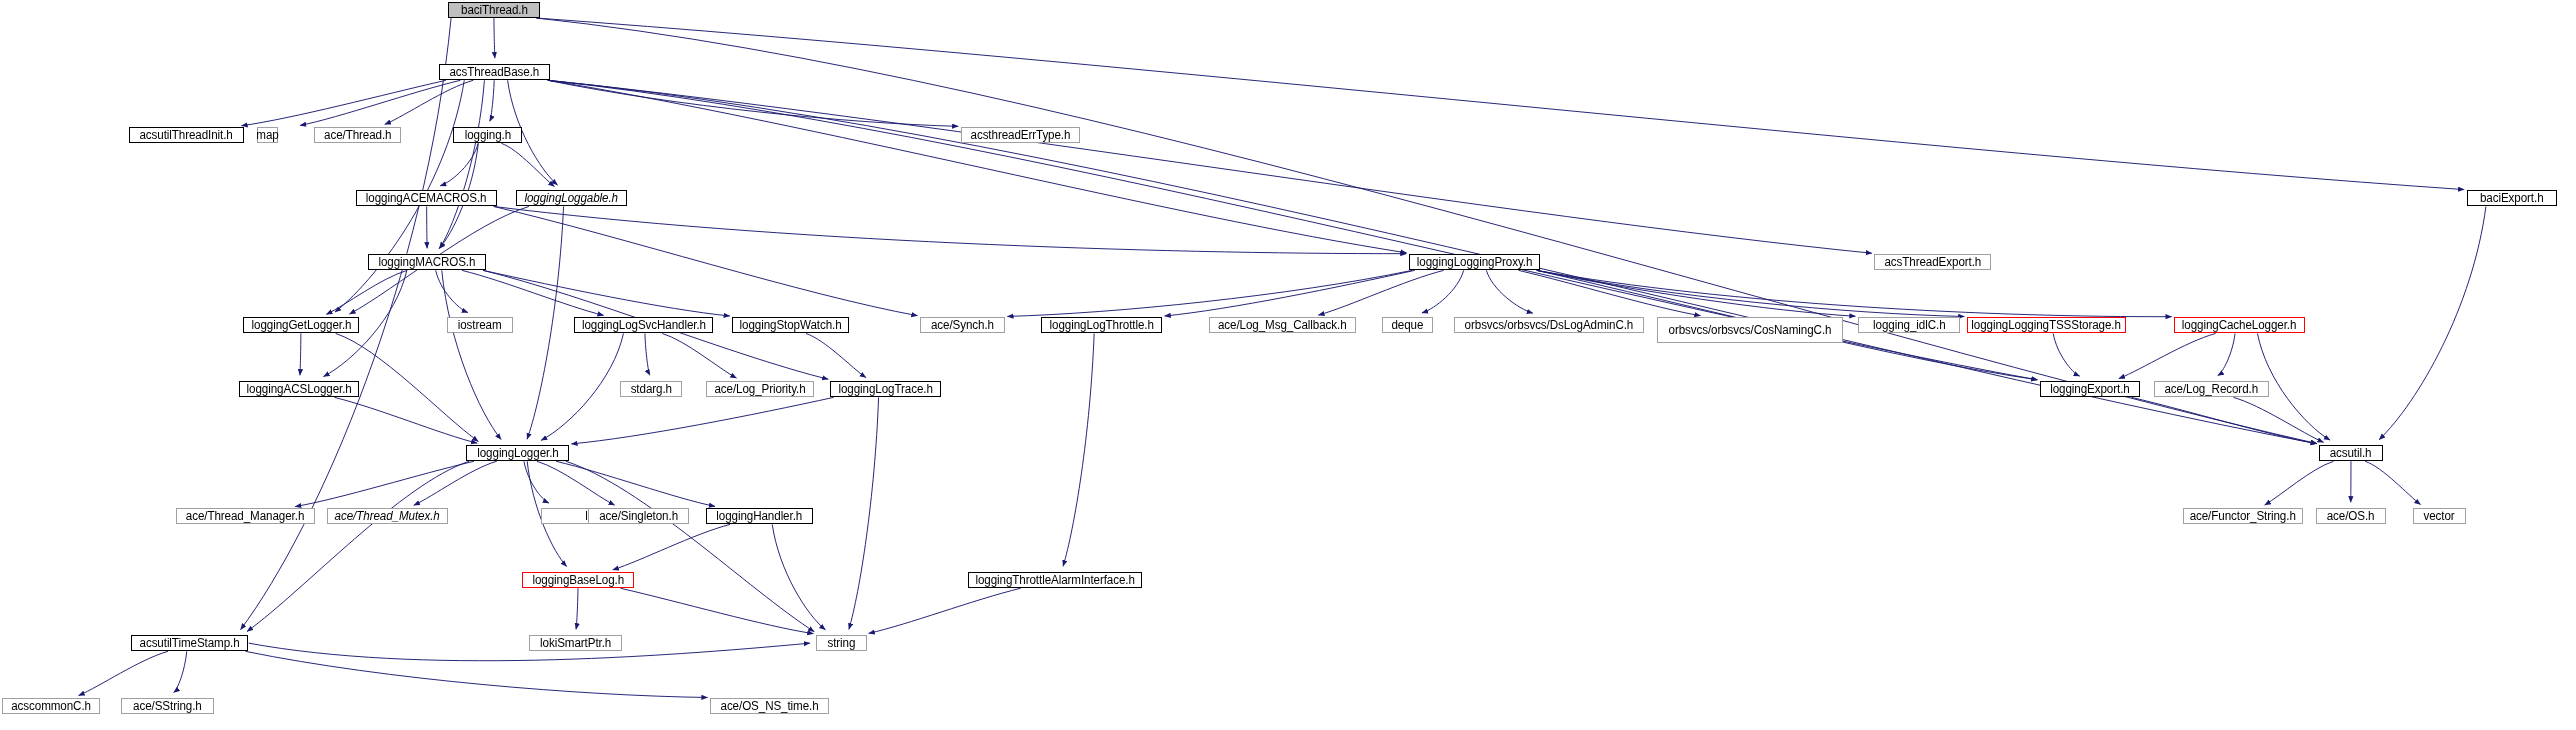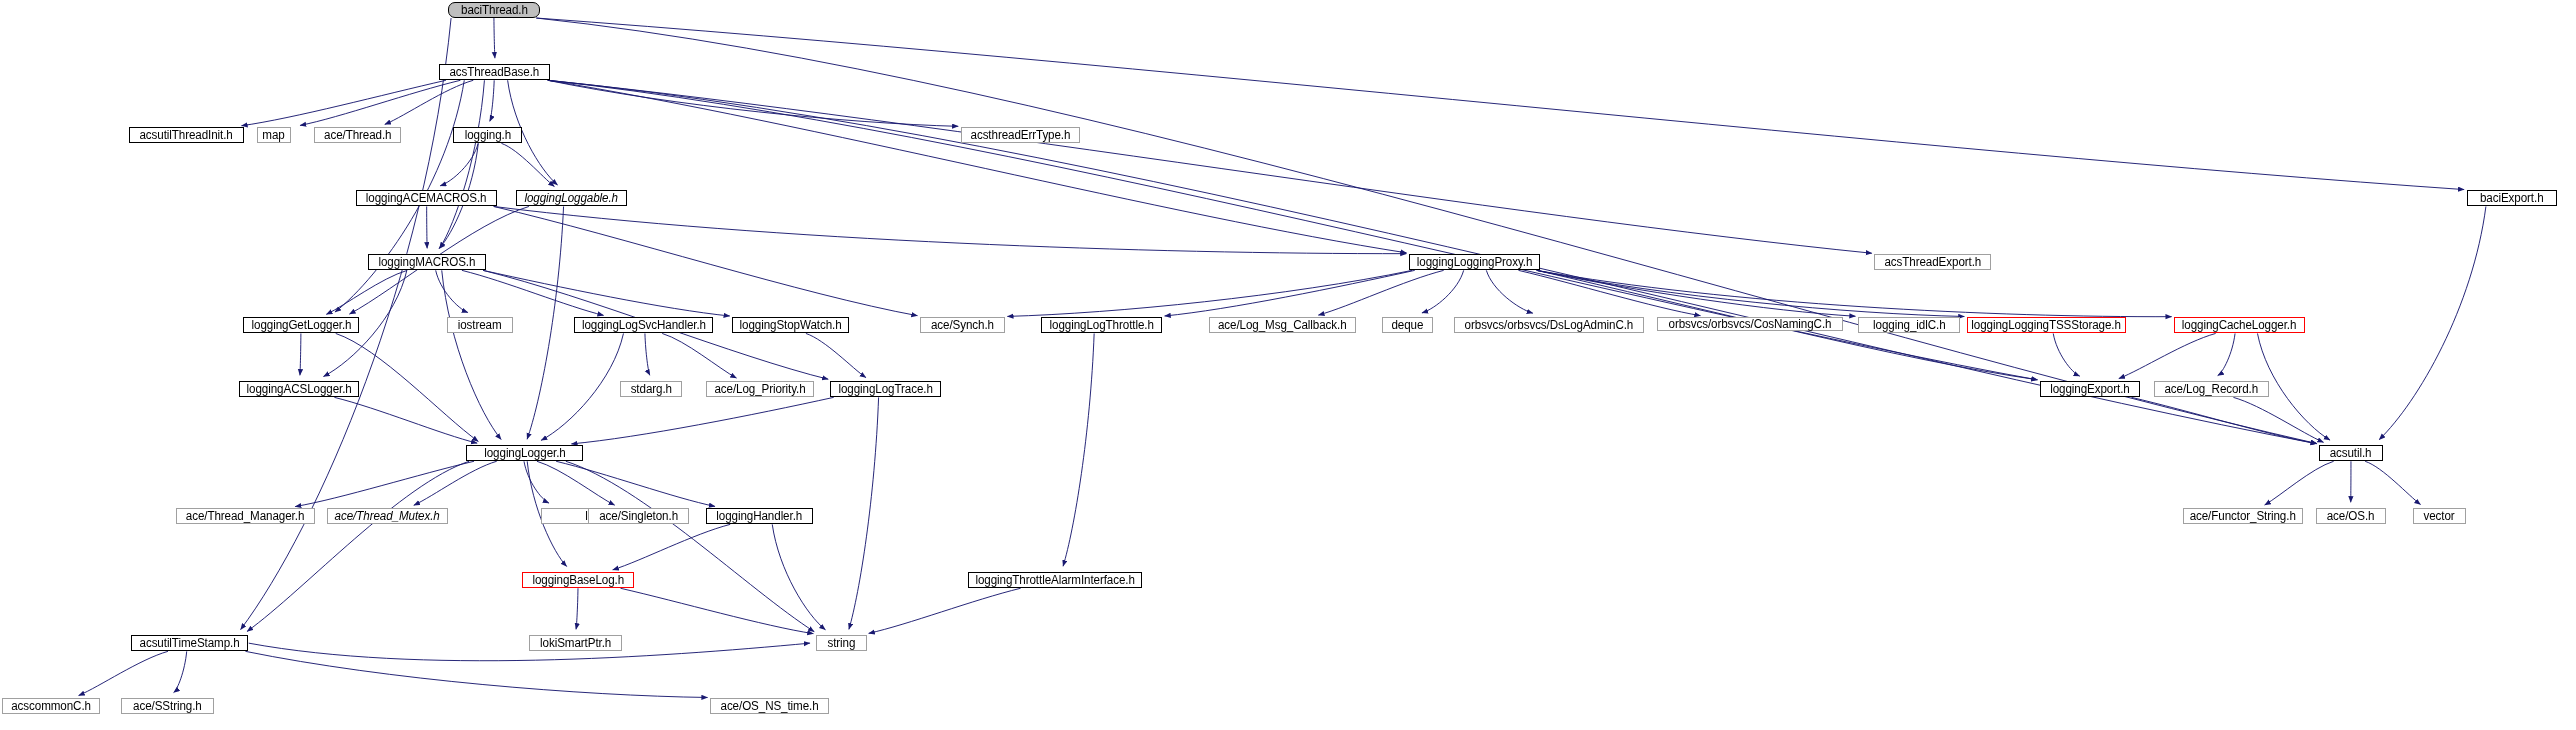--- a/index.html
+++ b/index.html
@@ -140,30 +140,30 @@
         <path d="M2868.9,563.0 C2868.9,586.9 2868.7,609.7 2868.6,613.0" marker-end="url(#arrow)"></path>
         <path d="M2886.2,563.0 C2908.1,570.4 2938.8,604.7 2953.8,615.7" marker-end="url(#arrow)"></path>
         <path d="M204.4,795.0 C169.8,804.8 121.4,837.8 95.4,848.9" marker-end="url(#arrow)"></path>
         <path d="M227.3,795.0 C225.1,818.9 216.1,841.7 211.4,845.3" marker-end="url(#arrow)"></path>
         <path d="M299.0,795.0 C470.3,829.8 710.1,849.2 863.0,851.3" marker-end="url(#arrow)"></path>
         <path d="M303.0,785.0 C510.6,823.1 801.2,802.3 988.0,785.0" marker-end="url(#arrow)"></path>
         <path d="M3033.6,252.0 C3017.6,374.2 2951.0,490.6 2903.3,536.6" marker-end="url(#arrow)"></path>
       </g>
   </svg>
   <div id="node-layer">
-      <div class="node root" style="left: 448px; top: 1.6px; width: 92px; height: 16.4px; border-radius: 7px;">
+      <div class="node root" style="left: 448px; top: 1.6px; width: 92px; height: 16.4px;">
         <span class="node-label">baciThread.h</span>
       </div>
       <div class="node solid" style="left: 439px; top: 64px; width: 111px; height: 16.4px;">
         <span class="node-label">acsThreadBase.h</span>
       </div>
       <div class="node solid" style="left: 129px; top: 127px; width: 115px; height: 16.4px;">
         <span class="node-label">acsutilThreadInit.h</span>
       </div>
-      <div class="node " style="left: 257px; top: 127px; width: 34px; height: 16.4px;">
+      <div class="node " style="left: 257px; top: 127px; width: 21px; height: 16.4px;">
         <span class="node-label">map</span>
       </div>
       <div class="node " style="left: 314px; top: 127px; width: 87px; height: 16.4px;">
         <span class="node-label">ace/Thread.h</span>
       </div>
       <div class="node solid" style="left: 453px; top: 127px; width: 69px; height: 16.4px;">
         <span class="node-label">logging.h</span>
       </div>
       <div class="node " style="left: 961px; top: 127px; width: 119px; height: 16.4px;">
         <span class="node-label">acsthreadErrType.h</span>
@@ -206,21 +206,21 @@
       </div>
       <div class="node " style="left: 1209px; top: 317px; width: 147px; height: 16.4px;">
         <span class="node-label">ace/Log_Msg_Callback.h</span>
       </div>
       <div class="node " style="left: 1382px; top: 317px; width: 51px; height: 16.4px;">
         <span class="node-label">deque</span>
       </div>
       <div class="node " style="left: 1454px; top: 317px; width: 190px; height: 16.4px;">
         <span class="node-label">orbsvcs/orbsvcs/DsLogAdminC.h</span>
       </div>
-      <div class="node " style="left: 1657px; top: 317px; width: 186px; height: 14px;">
+      <div class="node " style="left: 1657px; top: 317px; width: 186px; height: 26px;">
         <span class="node-label">orbsvcs/orbsvcs/CosNamingC.h</span>
       </div>
       <div class="node " style="left: 1858px; top: 317px; width: 102px; height: 16.4px;">
         <span class="node-label">logging_idlC.h</span>
       </div>
       <div class="node redbox" style="left: 1967px; top: 317px; width: 159px; height: 16.4px;">
         <span class="node-label">loggingLoggingTSSStorage.h</span>
       </div>
       <div class="node redbox" style="left: 2174px; top: 317px; width: 131px; height: 16.4px;">
         <span class="node-label">loggingCacheLogger.h</span>
@@ -239,21 +239,21 @@
       </div>
       <div class="node solid" style="left: 2040px; top: 381px; width: 100px; height: 16.4px;">
         <span class="node-label">loggingExport.h</span>
       </div>
       <div class="node " style="left: 2154px; top: 381px; width: 115px; height: 16.4px;">
         <span class="node-label">ace/Log_Record.h</span>
       </div>
       <div class="node solid" style="left: 2319px; top: 445px; width: 64px; height: 16.4px;">
         <span class="node-label">acsutil.h</span>
       </div>
-      <div class="node solid" style="left: 466px; top: 445px; width: 117px; height: 16.4px;">
+      <div class="node solid" style="left: 466px; top: 445px; width: 103px; height: 16.4px;">
         <span class="node-label">loggingLogger.h</span>
       </div>
       <div class="node " style="left: 176px; top: 508px; width: 139px; height: 16.4px;">
         <span class="node-label">ace/Thread_Manager.h</span>
       </div>
       <div class="node " style="left: 327px; top: 508px; width: 121px; height: 16.4px; font-style: italic;">
         <span class="node-label">ace/Thread_Mutex.h</span>
       </div>
       <div class="node " style="left: 541px; top: 508px; width: 58px; height: 16.4px; padding-left: 45px;">
         <span class="node-label">list</span>

